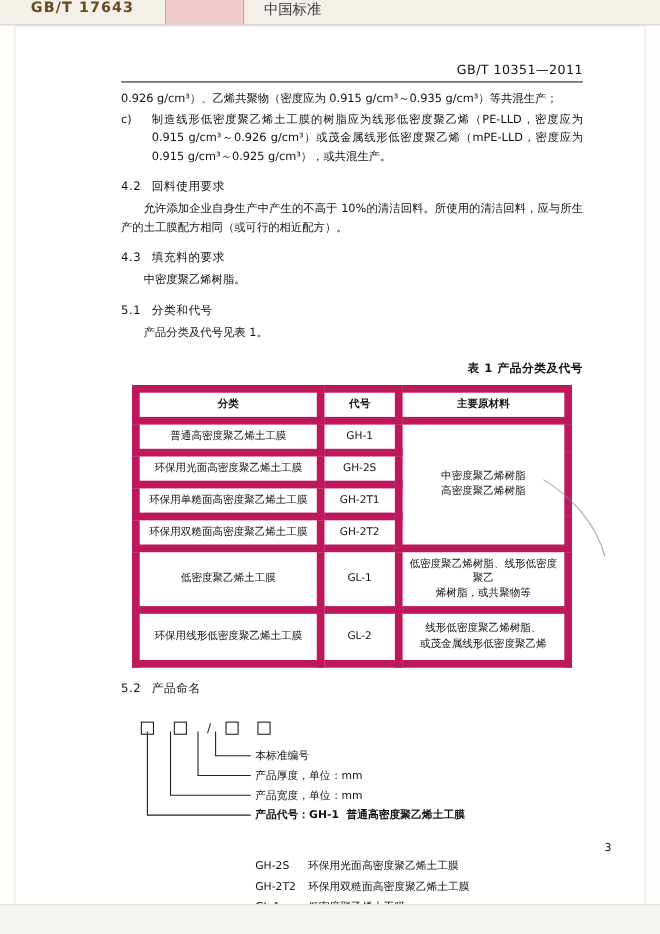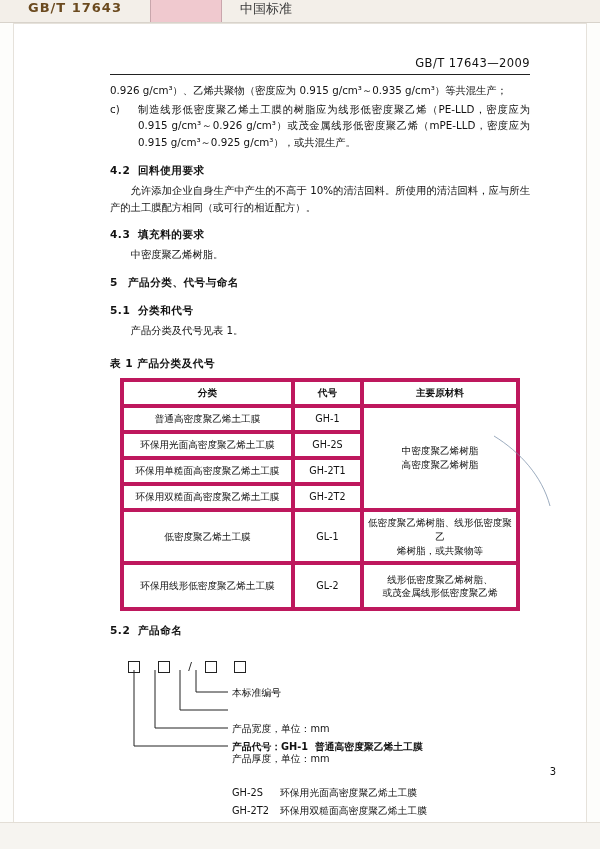--- a/index.html
+++ b/index.html
@@ -78,44 +78,44 @@
     color: #121212;
   }
 
   .para { margin: 0 0 2px 0; text-align: justify; }
   .indent { text-indent: 2em; }
   .listrow { display: flex; gap: 6px; margin: 0; }
   .listrow .mk { width: 22px; flex: 0 0 22px; }
   .listrow .tx { flex: 1; text-align: justify; }
 
   .sec {
-    font-weight: bold;
+    font-weight: normal;
     margin: 11px 0 3px 0;
     font-size: 10.6px;
     letter-spacing: .5px;
   }
   .sec .num { display: inline-block; min-width: 28px; }
   .sec.lvl1 .num { min-width: 18px; }
 
   
   .tbl-title {
-    text-align: left;
+    text-align: right;
     font-weight: bold;
     font-size: 10.6px;
     margin: 16px 0 6px 0;
     letter-spacing: .5px;
   }
   table.cls {
     border-collapse: collapse;
     width: 400px;
     margin: 0 auto;
     font-size: 9.6px;
   }
   table.cls th, table.cls td {
-    border: 4px solid #be185d;
+    border: 7px solid #be185d;
     padding: 4px 4px;
     text-align: center;
     vertical-align: middle;
     line-height: 1.45;
   }
   table.cls th { font-weight: bold; }
   td.left-wide { padding: 4px 6px; }
 
   
   .naming { position: relative; margin-top: 14px; height: 210px; }
@@ -173,21 +173,21 @@
 <div class="page">
 
   <div class="paper-edge-top">
     <div class="strip strip-a">GB/T 17643</div>
     <div class="strip strip-b"></div>
     <div class="strip strip-c">中国标准</div>
   </div>
 
   <div class="sheet"></div>
 
-  <div class="hdr">GB/T 17643—2009</div>
+  <div class="hdr">GB/T 10351—2011</div>
   <div class="hdr-rule"></div>
 
   <div class="body">
 
     <p class="para">0.926 g/cm³）、乙烯共聚物（密度应为 0.915 g/cm³～0.935 g/cm³）等共混生产；</p>
 
     <div class="listrow">
       <div class="mk">c)</div>
       <div class="tx">制造线形低密度聚乙烯土工膜的树脂应为线形低密度聚乙烯（PE-LLD，密度应为 0.915 g/cm³～0.926 g/cm³）或茂金属线形低密度聚乙烯（mPE-LLD，密度应为 0.915 g/cm³～0.925 g/cm³），或共混生产。</div>
     </div>
@@ -195,23 +195,20 @@
     <div class="sec">
       <span class="num">4.2</span><span>回料使用要求</span>
     </div>
     <p class="para indent">允许添加企业自身生产中产生的不高于 10%的清洁回料。所使用的清洁回料，应与所生产的土工膜配方相同（或可行的相近配方）。</p>
 
     <div class="sec">
       <span class="num">4.3</span><span>填充料的要求</span>
     </div>
     <p class="para indent">中密度聚乙烯树脂。</p>
 
-    <div class="sec lvl1">
-      <span class="num">5</span><span>产品分类、代号与命名</span>
-    </div>
 
     <div class="sec">
       <span class="num">5.1</span><span>分类和代号</span>
     </div>
     <p class="para indent">产品分类及代号见表 1。</p>
 
     <div class="tbl-title">表 1  产品分类及代号</div>
 
     <table class="cls">
       <thead>
@@ -280,21 +277,21 @@
         <path d="M86 16 L86 38 L118 38" stroke="#222" fill="none" stroke-width="1"></path>
 
         <path d="M70 16 L70 56 L118 56" stroke="#222" fill="none" stroke-width="1"></path>
 
         <path d="M45 16 L45 74 L118 74" stroke="#222" fill="none" stroke-width="1"></path>
 
         <path d="M24 16 L24 92 L118 92" stroke="#222" fill="none" stroke-width="1"></path>
       </svg>
 
       <div class="note" style="left:122px; top:31px;">本标准编号</div>
-      <div class="note" style="left:122px; top:49px;margin-top:48px;">产品厚度，单位：mm</div>
+      <div class="note" style="left:122px; top:49px;">产品厚度，单位：mm</div>
       <div class="note" style="left:122px; top:67px;">产品宽度，单位：mm</div>
       <div class="note" style="left:122px; top:85px;font-weight:bold;">
         <span>产品代号：</span><span>GH-1</span>&nbsp;&nbsp;<span>普通高密度聚乙烯土工膜</span>
       </div>
 
       <div class="codelist">
         <div style="height:18px"></div>
         <div><span class="lbl">GH-2S</span><span>环保用光面高密度聚乙烯土工膜</span></div>
         <div><span class="lbl">GH-2T2</span><span>环保用双糙面高密度聚乙烯土工膜</span></div>
         <div><span class="lbl">GL-1</span><span>低密度聚乙烯土工膜</span></div>

